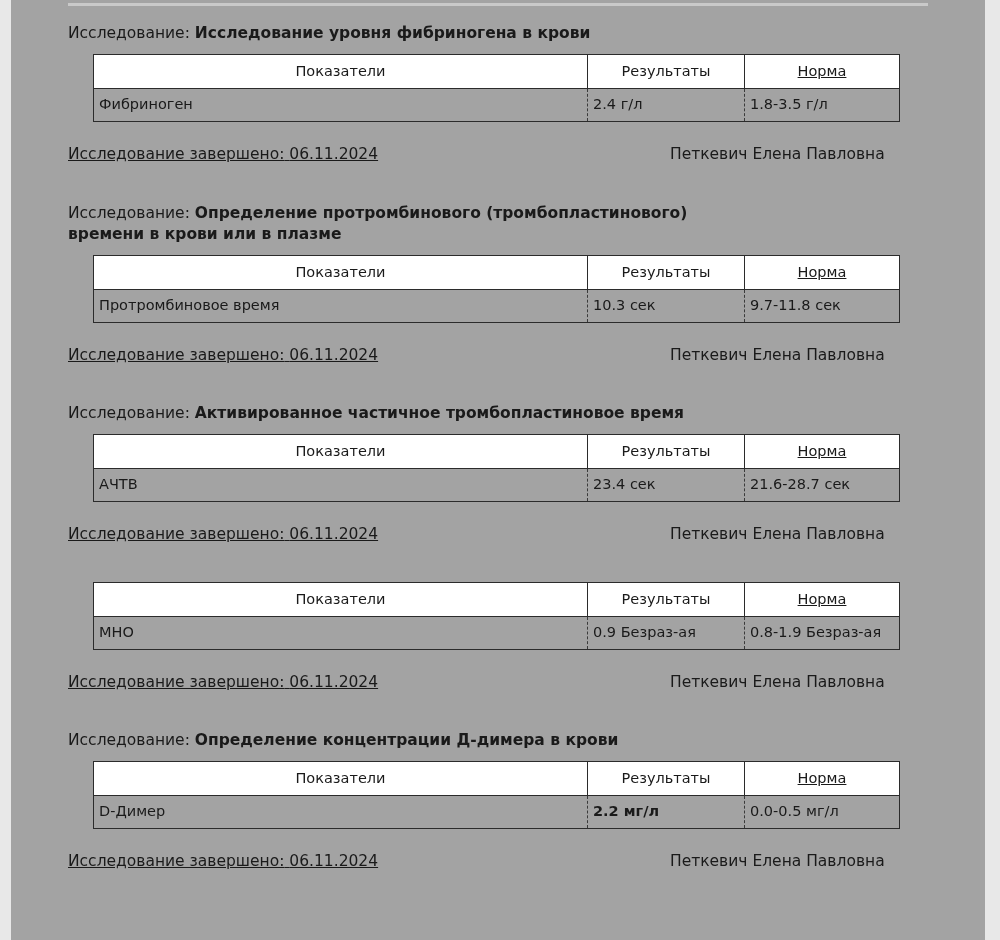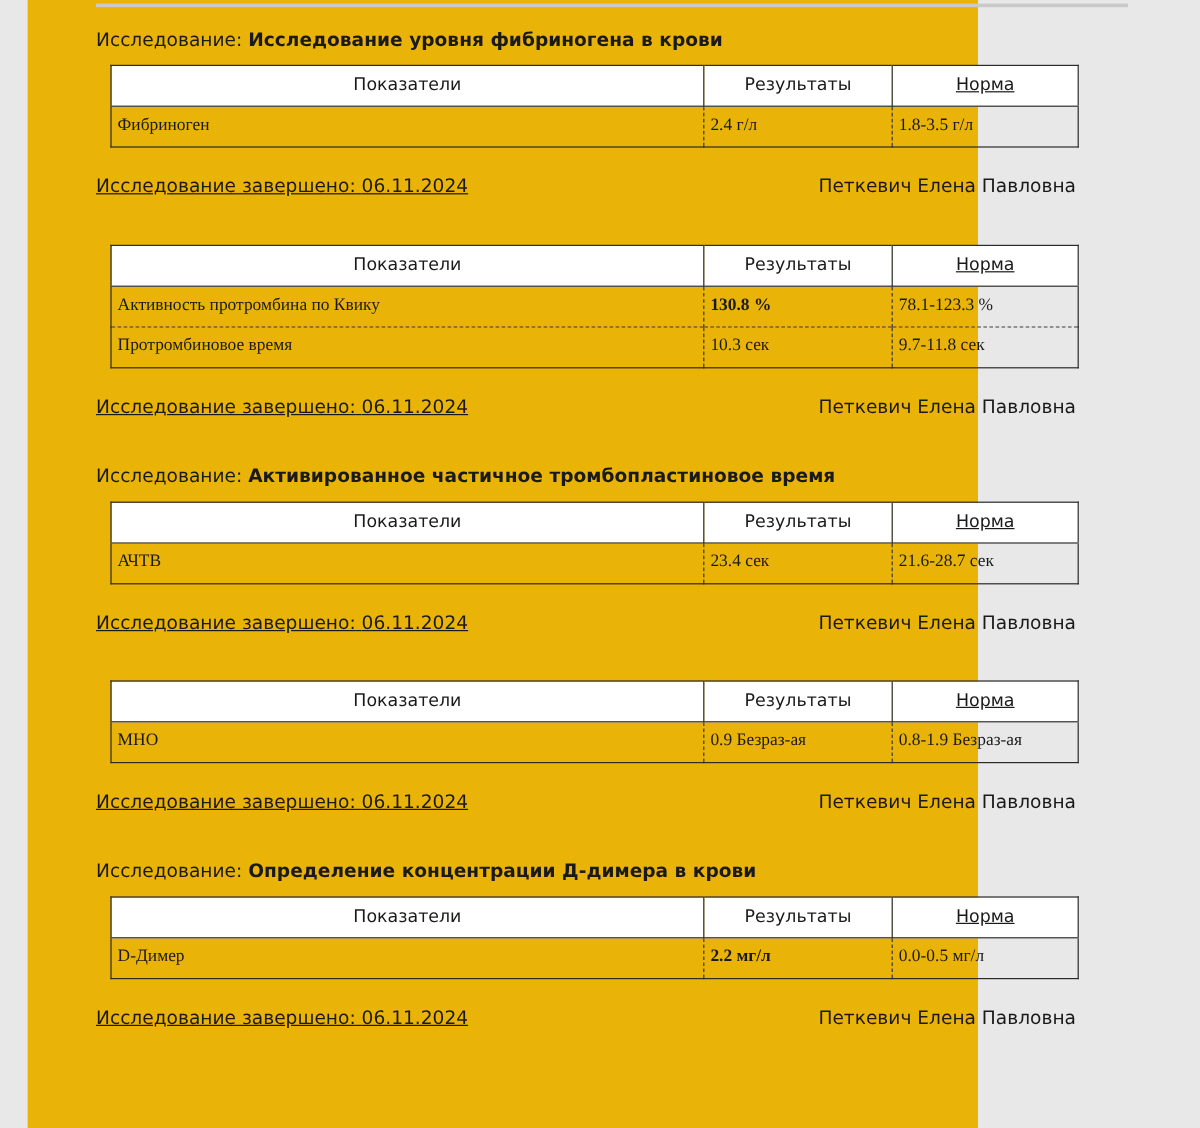--- a/index.html
+++ b/index.html
@@ -11,25 +11,25 @@
     width: 1000px;
     height: 940px;
     background: #e8e8e8;
     font-family: "DejaVu Sans", sans-serif;
     overflow: hidden;
   }
 
   
   .page-sheet {
     position: absolute;
-    left: 23px;
-    top: 0;
-    width: 792px;
-    height: 940px;
-    background: #eab308;
+    left: 11px;
+    top: 0;
+    width: 974px;
+    height: 940px;
+    background: #a3a3a3;
     box-sizing: border-box;
   }
 
   .page-gutter-right {
     position: absolute;
     left: 985px;
     top: 0;
     width: 15px;
     height: 940px;
     background: #e8e8e8;
@@ -74,21 +74,21 @@
   }
   .study-title .name {
     font-weight: bold;
   }
 
   
   table.result-table {
     border-collapse: collapse;
     table-layout: fixed;
     width: 806px;
-    margin-left: 12px;
+    margin-left: 25px;
     border: 1.6px solid #2b2b2b;
   }
   table.result-table col.c-ind { width: 494px; }
   table.result-table col.c-res { width: 157px; }
   table.result-table col.c-norm { width: 155px; }
 
   table.result-table thead th {
     font-size: 14.5px;
     font-weight: normal;
     color: #1a1a1a;
@@ -103,21 +103,20 @@
     text-decoration: underline;
   }
 
   table.result-table tbody td {
     font-size: 14.5px;
     color: #1a1a1a;
     text-align: left;
     padding: 7px 4px 9px 5px;
     border-right: 1.5px dashed #3a3a3a;
     vertical-align: top;
-    font-family: Liberation Serif, serif;
   }
   table.result-table tbody td:last-child {
     border-right: none;
   }
   table.result-table tbody tr + tr td {
     border-top: 1.5px dashed #3a3a3a;
   }
   table.result-table tbody td.abnormal {
     font-weight: bold;
   }
@@ -176,39 +175,35 @@
                 <td>1.8-3.5 г/л</td>
               </tr>
             </tbody>
           </table>
           <div class="completion-row" style="margin-top: 22px;">
             <div class="completion-text"><span>Исследование завершено:</span> <span>06.11.2024</span></div>
             <div class="doctor-name">Петкевич Елена Павловна</div>
           </div>
         </div>
         <div class="study-block" style="margin-top: 17px;">
-          <table class="result-table" style="margin-top: 10px;">
-            <colgroup>
-              <col class="c-ind">
-              <col class="c-res">
-              <col class="c-norm">
-            </colgroup>
-            <thead>
-              <tr>
-                <th>Показатели</th>
-                <th>Результаты</th>
-                <th>Норма</th>
-              </tr>
-            </thead>
-            <tbody>
-              <tr>
-                <td>Активность протромбина по Квику</td>
-                <td class="abnormal">130.8 %</td>
-                <td>78.1-123.3 %</td>
-              </tr>
+          <div class="study-title"><span class="label">Исследование:</span> <span class="name">Определение протромбинового (тромбопластинового) времени в крови или в плазме</span></div>
+          <table class="result-table" style="margin-top: 10px;">
+            <colgroup>
+              <col class="c-ind">
+              <col class="c-res">
+              <col class="c-norm">
+            </colgroup>
+            <thead>
+              <tr>
+                <th>Показатели</th>
+                <th>Результаты</th>
+                <th>Норма</th>
+              </tr>
+            </thead>
+            <tbody>
               <tr>
                 <td>Протромбиновое время</td>
                 <td>10.3 сек</td>
                 <td>9.7-11.8 сек</td>
               </tr>
             </tbody>
           </table>
           <div class="completion-row" style="margin-top: 22px;">
             <div class="completion-text"><span>Исследование завершено:</span> <span>06.11.2024</span></div>
             <div class="doctor-name">Петкевич Елена Павловна</div>

